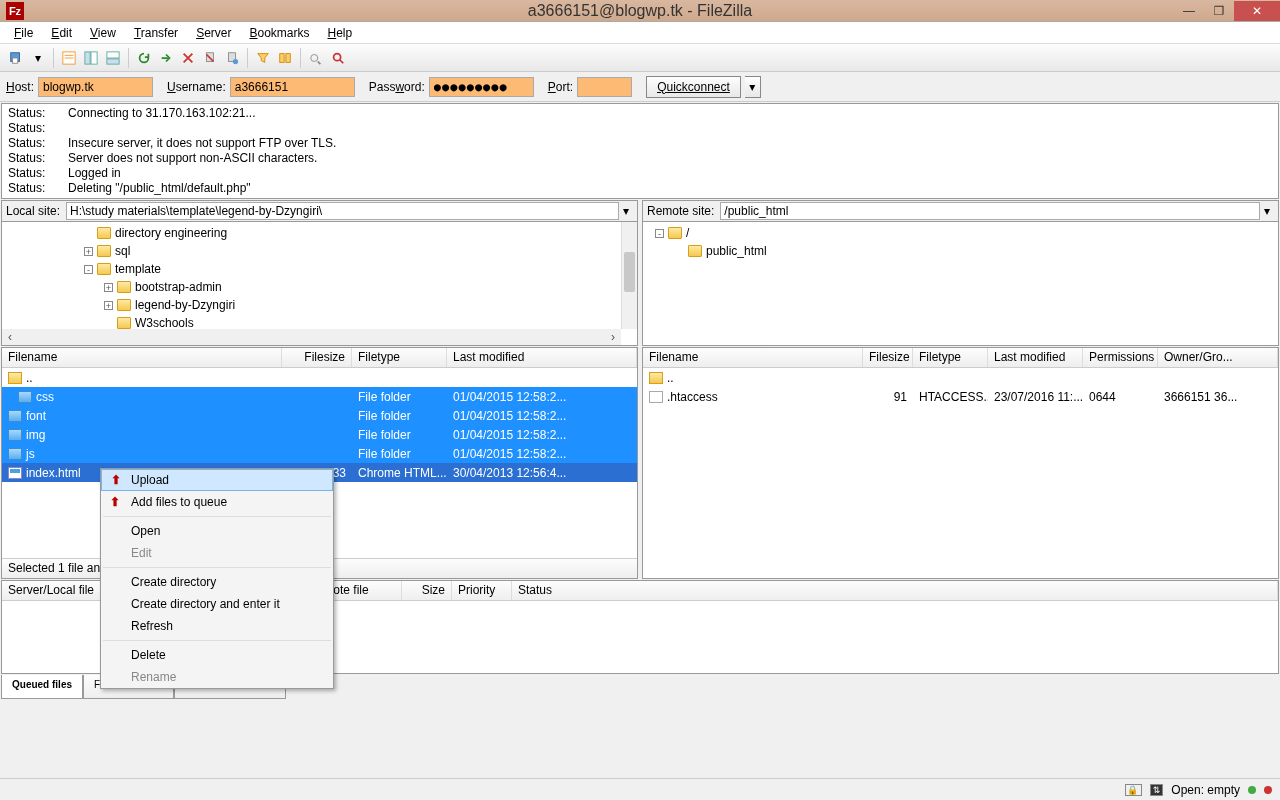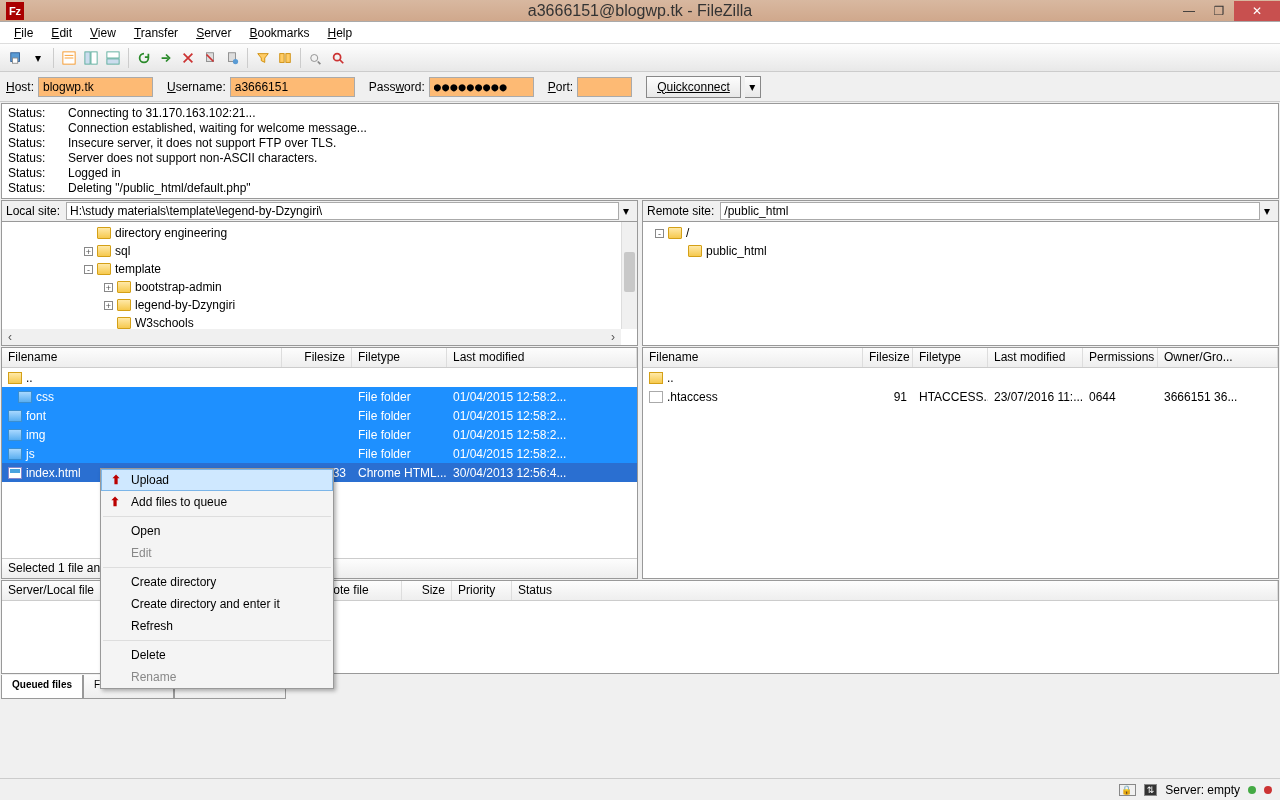--- a/index.html
+++ b/index.html
@@ -208,21 +208,20 @@
   <div class="qcsplit">▾</div>
 </div>
 
 <div class="log" id="log-pane">
     <div class="row">
       <span class="lbl">Status:</span>
       <span>Connecting to 31.170.163.102:21...</span>
     </div>
     <div class="row">
       <span class="lbl">Status:</span>
-      <span>Connection established, waiting for welcome message...</span>
     </div>
     <div class="row">
       <span class="lbl">Status:</span>
       <span>Insecure server, it does not support FTP over TLS.</span>
     </div>
     <div class="row">
       <span class="lbl">Status:</span>
       <span>Server does not support non-ASCII characters.</span>
     </div>
     <div class="row">
@@ -398,21 +397,21 @@
   <div class="active">Queued files</div>
   <div>Failed transfers</div>
   <div>Successful transfers</div>
 </div>
 
 <div class="spacer-bottom"></div>
 
 <div class="statusbar">
   <span style="border:1px solid #888;padding:0 2px;font-size:9px;">🔒</span>
   <span style="border:1px solid #888;padding:0 2px;font-size:9px;background:#333;color:#fff;">⇅</span>
-  <span>Server: empty</span>
+  <span>Open: empty</span>
   <span class="led green"></span>
   <span class="led red"></span>
 </div>
 
 <div class="ctx-menu" id="ctx-menu">
     <div class="item hover">
       <span class="micon up-arrow">⬆</span>
       <span>Upload</span>
     </div>
     <div class="item">

